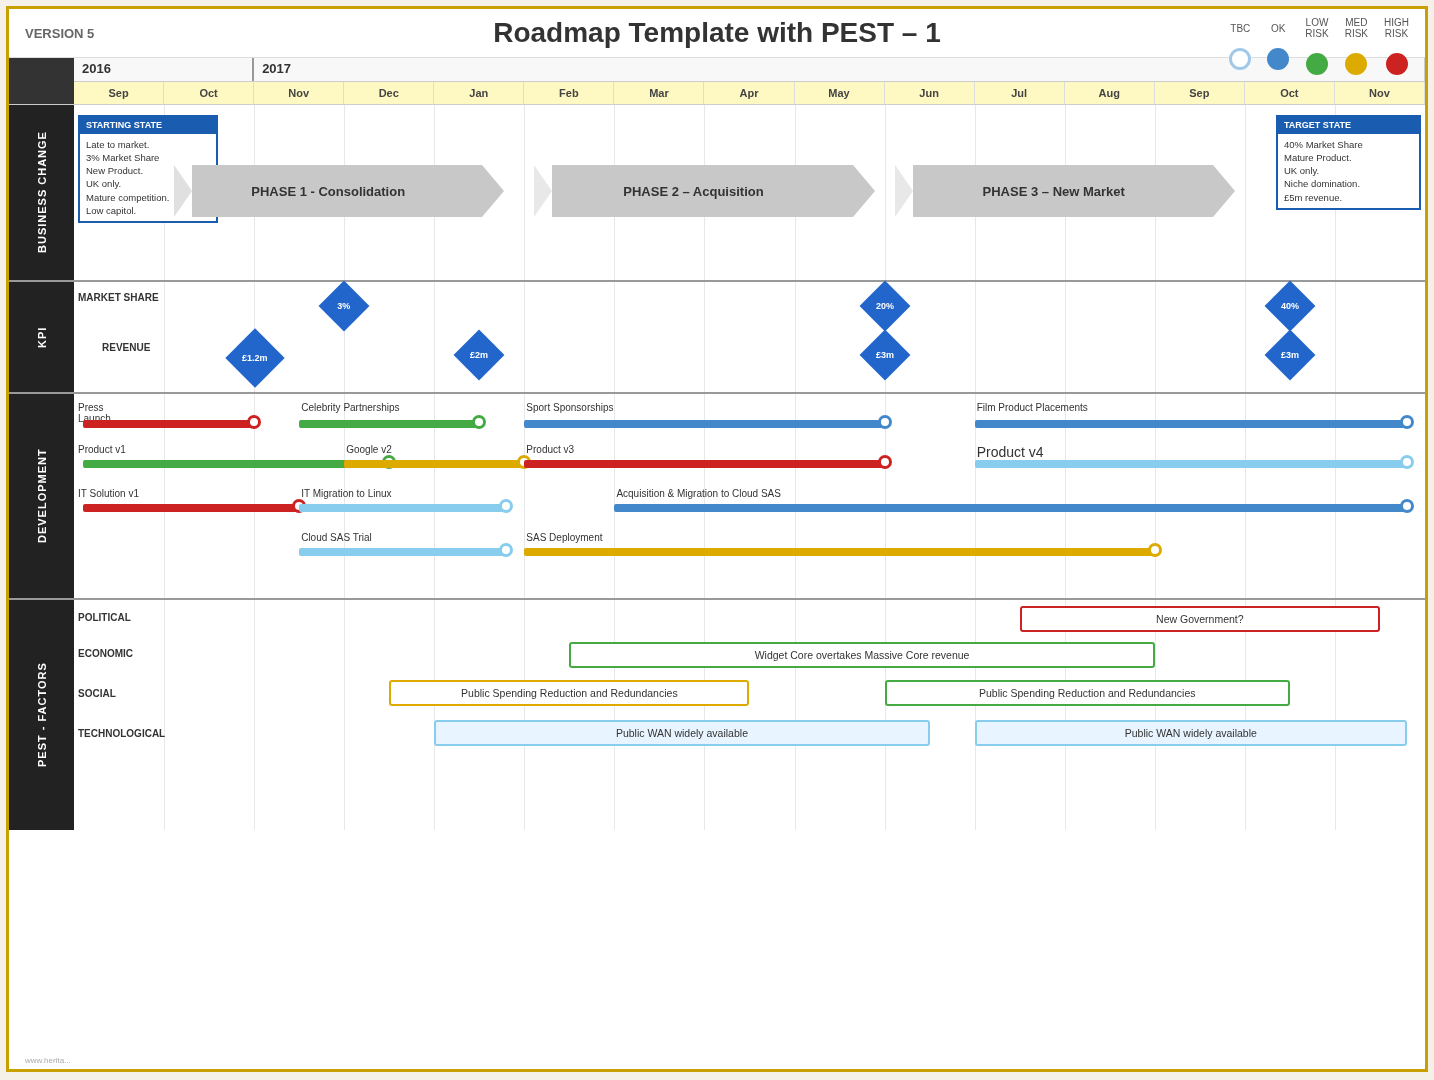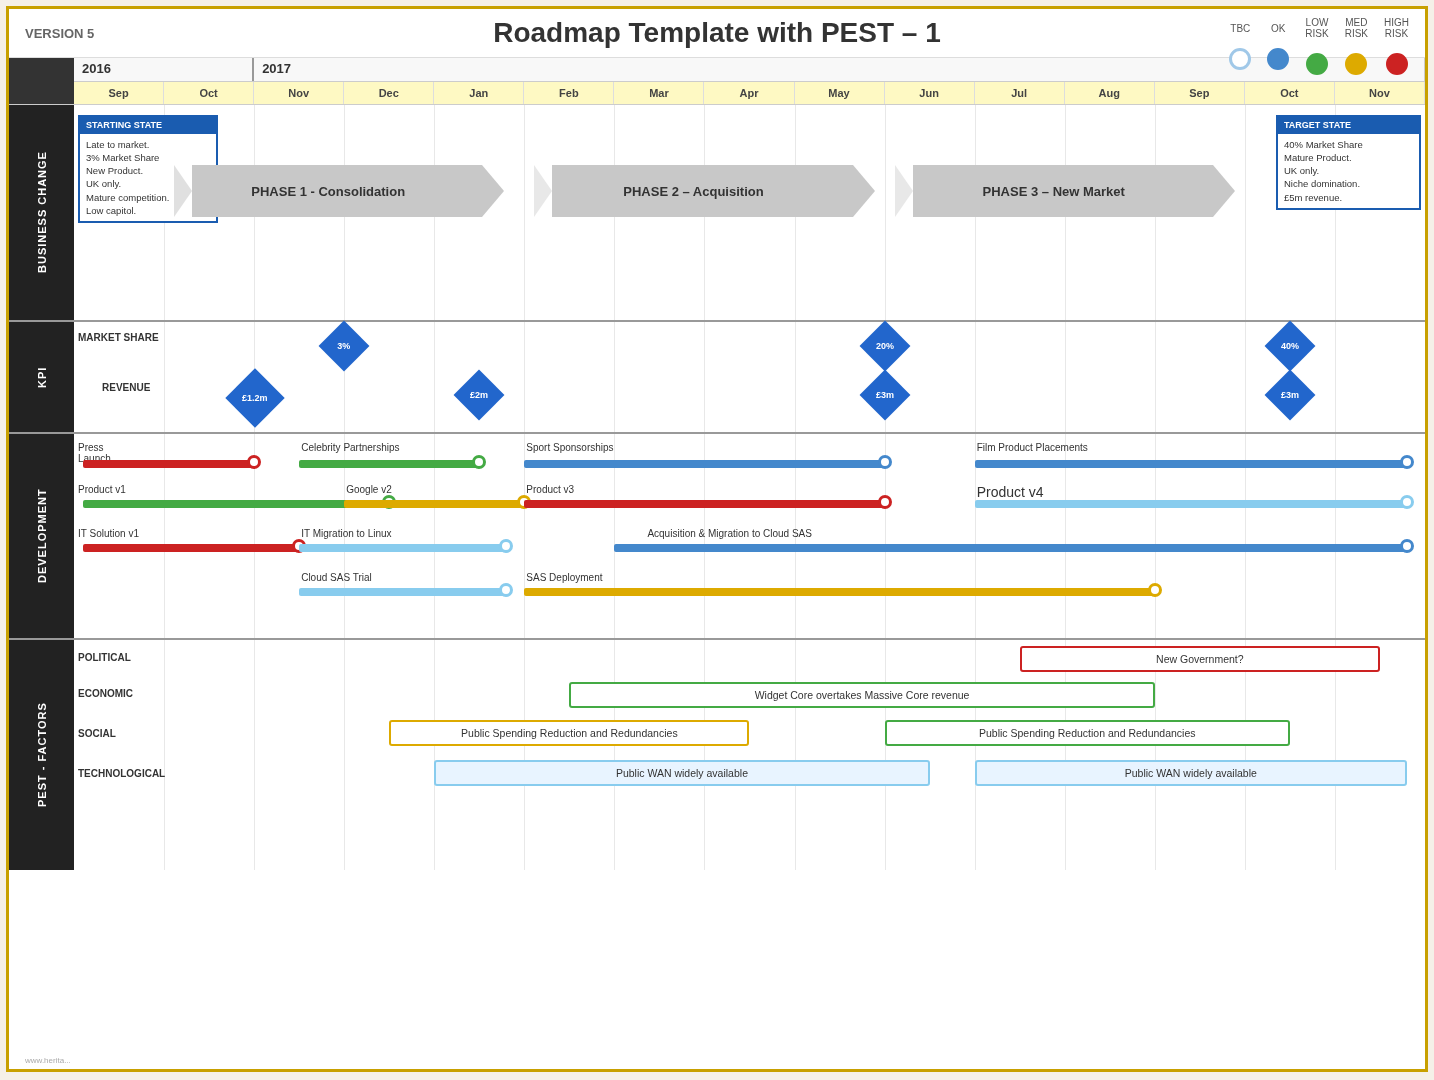--- a/index.html
+++ b/index.html
@@ -149,21 +149,21 @@
     .grid-line {
       position: absolute;
       top: 0;
       bottom: 0;
       width: 1px;
       background: #e8e8e8;
     }
 
     
     .business-content {
-      height: 215px;
+      height: 175px;
     }
 
     .state-box {
       position: absolute;
       border: 2px solid #1a5cb0;
       background: white;
       padding: 4px 6px;
       font-size: 9.5px;
       color: #333;
       line-height: 1.4;
@@ -481,21 +481,21 @@
       <div style="position:absolute; top:61px; left:calc(14.8*100%/15 - 7px); width:14px; height:14px; border-radius:50%; border:3px solid #88ccee; background:white;"></div>
 
       <div style="position:absolute; top:94px; left:4px; font-size:10px; color:#333;">IT Solution v1</div>
       <div style="position:absolute; top:110px; left:calc(0.1*100%/15); width:calc(2.4*100%/15); height:8px; background:#cc2222; border-radius:2px;"></div>
       <div style="position:absolute; top:105px; left:calc(2.5*100%/15 - 7px); width:14px; height:14px; border-radius:50%; border:3px solid #cc2222; background:white;"></div>
 
       <div style="position:absolute; top:94px; left:calc(2.5*100%/15 + 2px); font-size:10px; color:#333;">IT Migration to Linux</div>
       <div style="position:absolute; top:110px; left:calc(2.5*100%/15); width:calc(2.3*100%/15); height:8px; background:#88ccee; border-radius:2px;"></div>
       <div style="position:absolute; top:105px; left:calc(4.8*100%/15 - 7px); width:14px; height:14px; border-radius:50%; border:3px solid #88ccee; background:white;"></div>
 
-      <div style="position:absolute; top:94px; left:calc(6*100%/15 + 2px); font-size:10px; color:#333;padding-left:31px;">Acquisition &amp; Migration to Cloud SAS</div>
+      <div style="position:absolute; top:94px; left:calc(6*100%/15 + 2px); font-size:10px; color:#333;">Acquisition &amp; Migration to Cloud SAS</div>
       <div style="position:absolute; top:110px; left:calc(6*100%/15); width:calc(8.8*100%/15); height:8px; background:#4488cc; border-radius:2px;"></div>
       <div style="position:absolute; top:105px; left:calc(14.8*100%/15 - 7px); width:14px; height:14px; border-radius:50%; border:3px solid #4488cc; background:white;"></div>
 
       <div style="position:absolute; top:138px; left:calc(2.5*100%/15 + 2px); font-size:10px; color:#333;">Cloud SAS Trial</div>
       <div style="position:absolute; top:154px; left:calc(2.5*100%/15); width:calc(2.3*100%/15); height:8px; background:#88ccee; border-radius:2px;"></div>
       <div style="position:absolute; top:149px; left:calc(4.8*100%/15 - 7px); width:14px; height:14px; border-radius:50%; border:3px solid #88ccee; background:white;"></div>
 
       <div style="position:absolute; top:138px; left:calc(5*100%/15 + 2px); font-size:10px; color:#333;">SAS Deployment</div>
       <div style="position:absolute; top:154px; left:calc(5*100%/15); width:calc(7*100%/15); height:8px; background:#ddaa00; border-radius:2px;"></div>
       <div style="position:absolute; top:149px; left:calc(12*100%/15 - 7px); width:14px; height:14px; border-radius:50%; border:3px solid #ddaa00; background:white;"></div>

